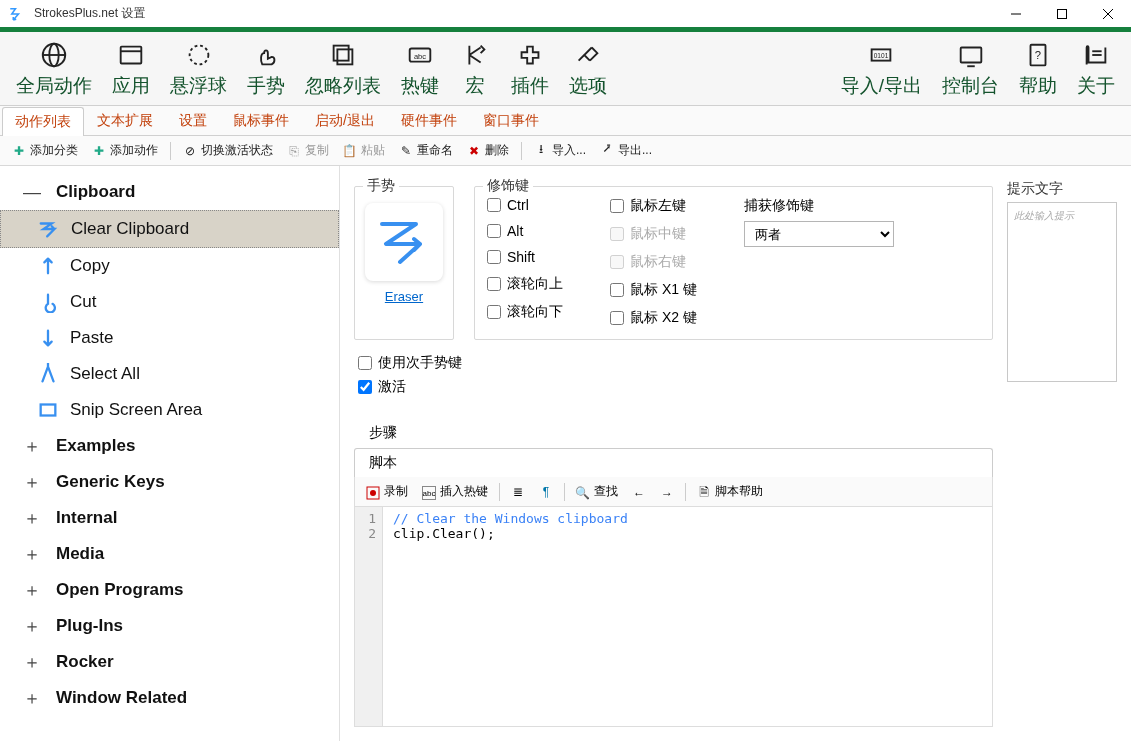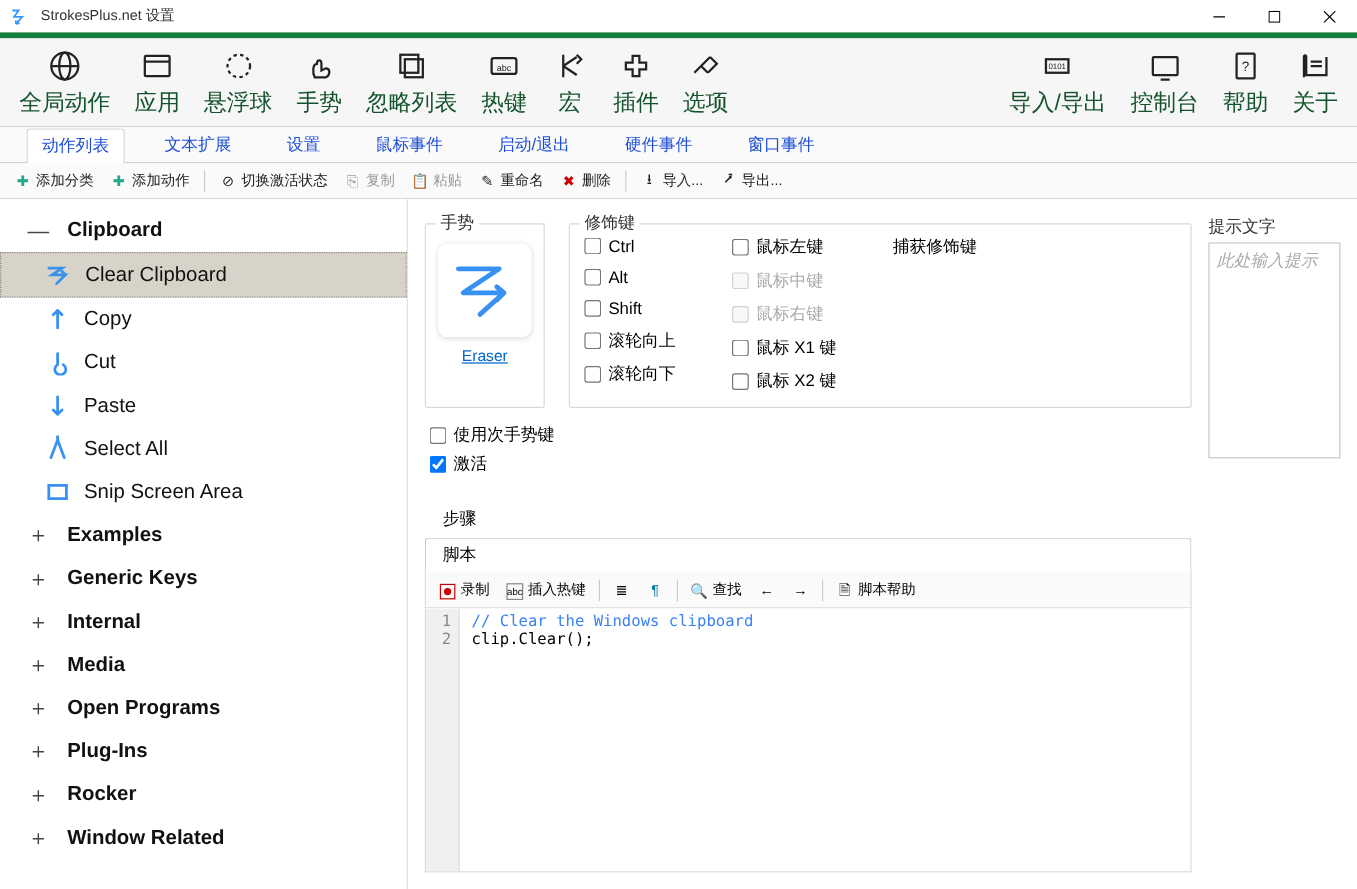--- a/index.html
+++ b/index.html
@@ -12,21 +12,21 @@
 .winbtn svg { width: 10px; height: 10px; }
 
 .toolbar { height: 74px; background: #f6f6f6; border-bottom: 1px solid #d0d0d0; display: flex; align-items: center; padding: 0 6px; }
 .tbtn { display: flex; flex-direction: column; align-items: center; justify-content: center; padding: 4px 10px; cursor: pointer; border-radius: 3px; min-width: 52px; }
 .tbtn .icon { width: 32px; height: 32px; display: flex; align-items: center; justify-content: center; margin-bottom: 2px; }
 .tbtn .icon svg { width: 30px; height: 30px; }
 .tbtn .label { font-size: 19px; color: #14532d; }
 .tspacer { flex: 1; }
 
 .subtabs { height: 30px; background: #fafafa; border-bottom: 1px solid #d0d0d0; display: flex; align-items: flex-end; padding-left: 2px; }
-.subtab { padding: 5px 12px; font-size: 14px; color: #1d4ed8; border: 1px solid transparent; border-bottom: none; cursor: pointer; margin-left: 20px; }
+.subtab { padding: 5px 12px; font-size: 14px; color: #c2410c; border: 1px solid transparent; border-bottom: none; cursor: pointer; }
 .subtab.active { background: #fff; border-color: #ccc; border-top-left-radius: 3px; border-top-right-radius: 3px; position: relative; top: 1px; }
 
 .actbar { height: 30px; background: #fafafa; border-bottom: 1px solid #d8d8d8; display: flex; align-items: center; padding: 0 6px; gap: 2px; }
 .abtn { display: flex; align-items: center; gap: 4px; padding: 3px 6px; font-size: 12px; cursor: pointer; border-radius: 2px; color: #222; }
 .abtn.disabled { color: #999; }
 .abtn .ico { width: 14px; height: 14px; display: flex; align-items: center; justify-content: center; }
 
 .main { display: flex; height: calc(741px - 32px - 74px - 30px - 30px); background: #fff; }
 
 .tree { width: 340px; border-right: 1px solid #e0e0e0; overflow-y: auto; padding: 8px 0; }
@@ -70,21 +70,21 @@
 
 .editor { flex: 1; border: 1px solid #ddd; border-top: none; display: flex; font-family: Consolas, monospace; font-size: 13px; overflow: auto; background: #fff; }
 .gutter { background: #f0f0f0; border-right: 1px solid #ddd; color: #888; padding: 4px 6px; text-align: right; min-width: 28px; }
 .code { padding: 4px 10px; white-space: pre; }
 .c-comment { color: #3b82f6; }
 .c-ident { color: #000; }
 .c-member { color: #000; }
 
 .hintbox { width: 110px; display: flex; flex-direction: column; }
 .hintbox .htitle { font-size: 14px; color: #333; margin-bottom: 4px; }
-.hintinput { flex: 0 0 180px; border: 1px solid #c8c8c8; padding: 6px; font-size: 14px; color: #aaa; font-style: italic; background: #fff; overflow: hidden; }
+.hintinput { flex: 0 0 180px; border: 1px solid #c8c8c8; padding: 6px; font-size: 10px; color: #aaa; font-style: italic; background: #fff; overflow: hidden; }
 </style>
 </head>
 <body>
 
 <div class="titlebar">
   <span class="app-icon">
     <svg viewBox="0 0 24 24" fill="none" stroke="#3399ff" stroke-width="2">
         <path d="M3 5 L10 5 L5 12 L14 12 L7 20 M7 20 L7 16 M7 20 L11 19"></path>
       </svg>
   </span>
@@ -424,20 +424,23 @@
                   <input type="checkbox" style="">
                   <span>鼠标 X1 键</span>
                 </label>
                 <label class="chk ">
                   <input type="checkbox" style="">
                   <span>鼠标 X2 键</span>
                 </label>
               </div>
             <div class="capcol">
               <span class="caplabel">捕获修饰键</span>
+              <select class="sel">
+                <option>两者</option>
+              </select>
             </div>
           </div>
         </div>
       </div>
 
       <div class="belowchk">
         <label class="chk">
             <input type="checkbox" style="">
             <span>使用次手势键</span>
           </label>

